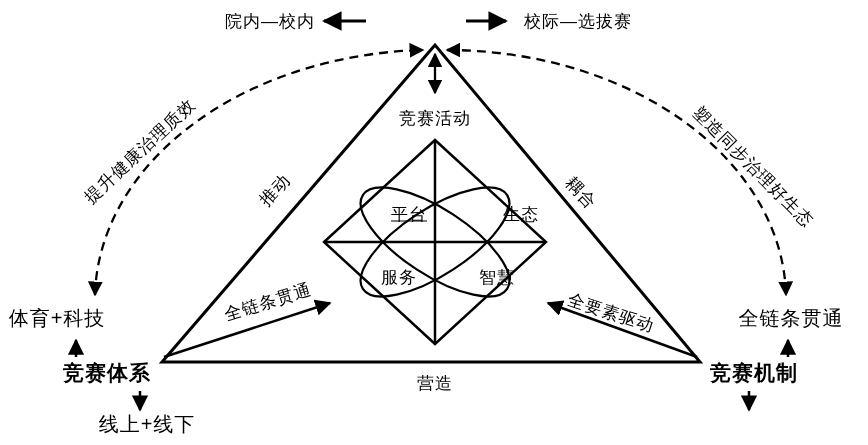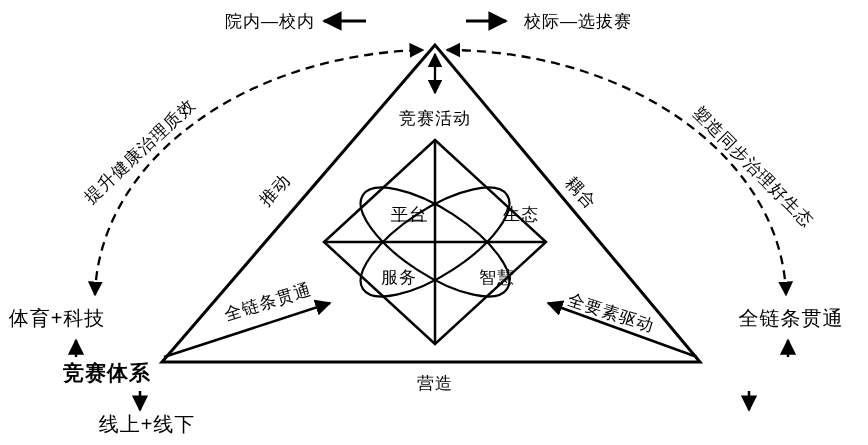--- a/index.html
+++ b/index.html
@@ -84,14 +84,15 @@
   <div class="label rot-pos18" style="left:611px;top:313px;">全要素驱动</div>
 
   <div class="label rot-neg43" style="left:140px;top:151px;">提升健康治理质效</div>
   <div class="label rot-pos45" style="left:753px;top:167px;">塑造同步治理好生态</div>
 
   <div class="label lbl-side" style="left:57px;top:318px;">体育+科技</div>
   <div class="label lbl-bold" style="left:107px;top:372px;">竞赛体系</div>
   <div class="label lbl-side" style="left:147px;top:424px;text-align:center;">线上+线下</div>
 
   <div class="label lbl-side" style="left:791px;top:318px;">全链条贯通</div>
+  <div class="label lbl-bold" style="left:754px;top:372px;">竞赛机制</div>
 
 </div>
 
 </body></html>

